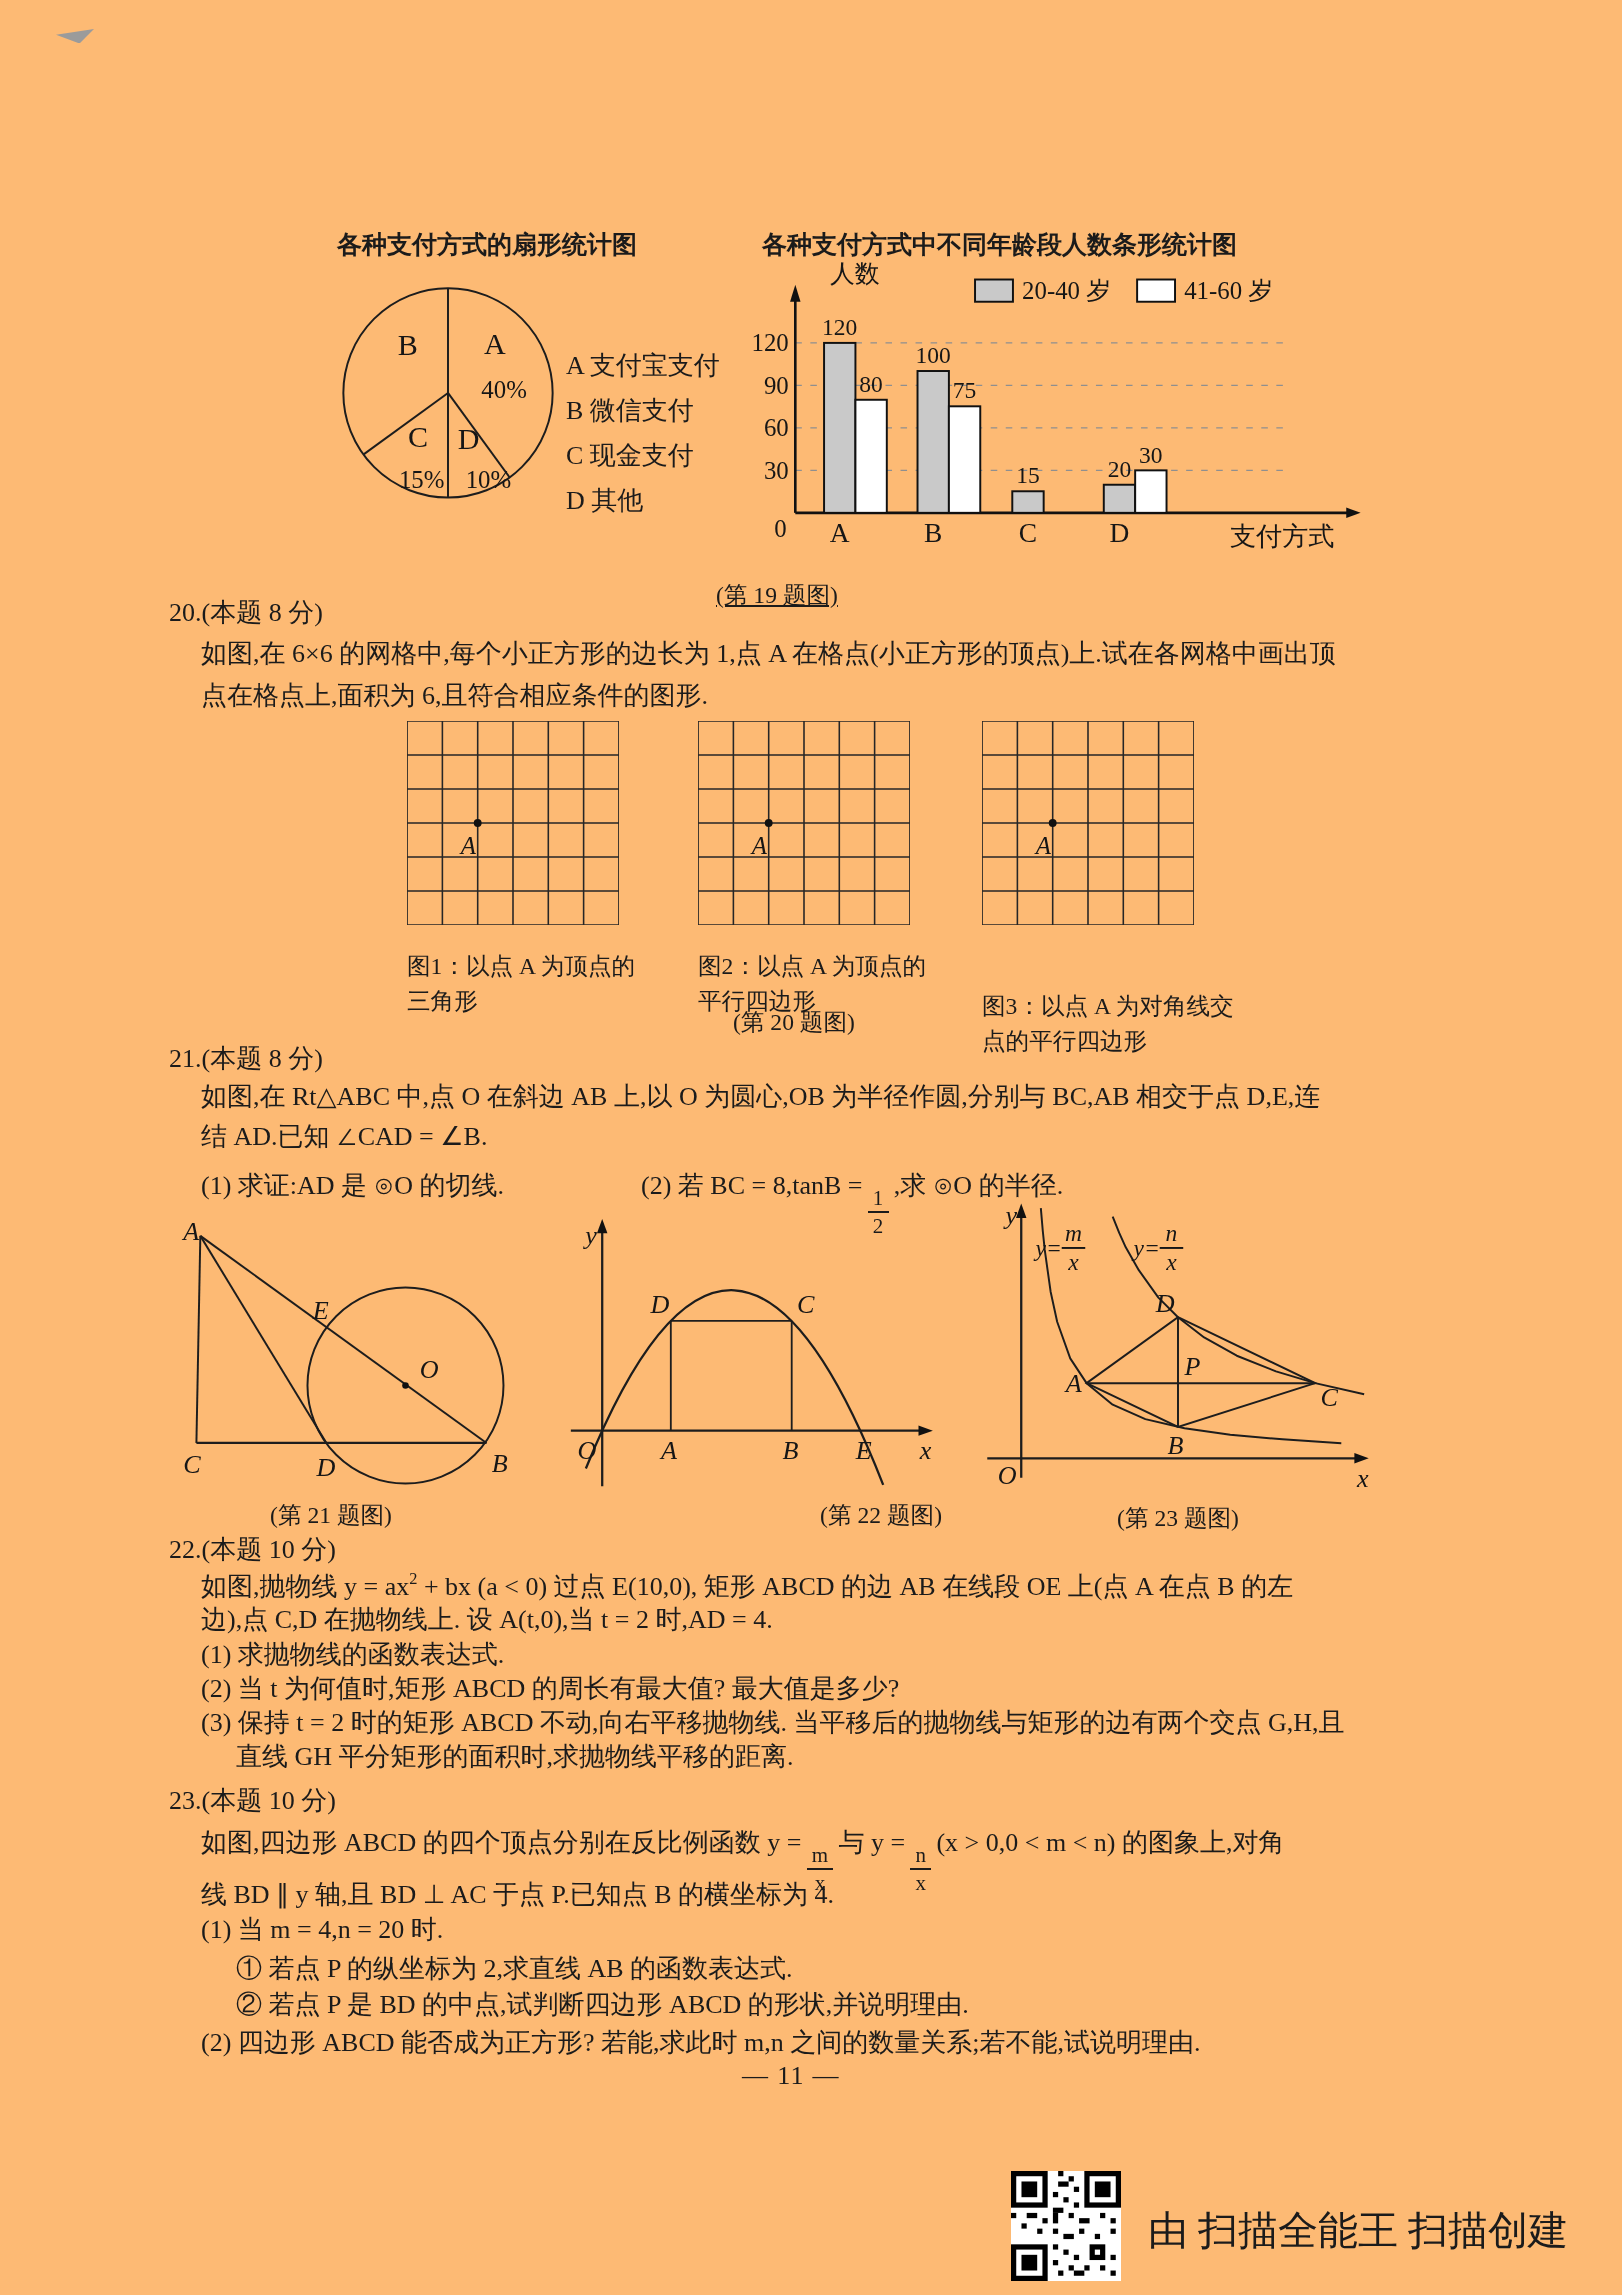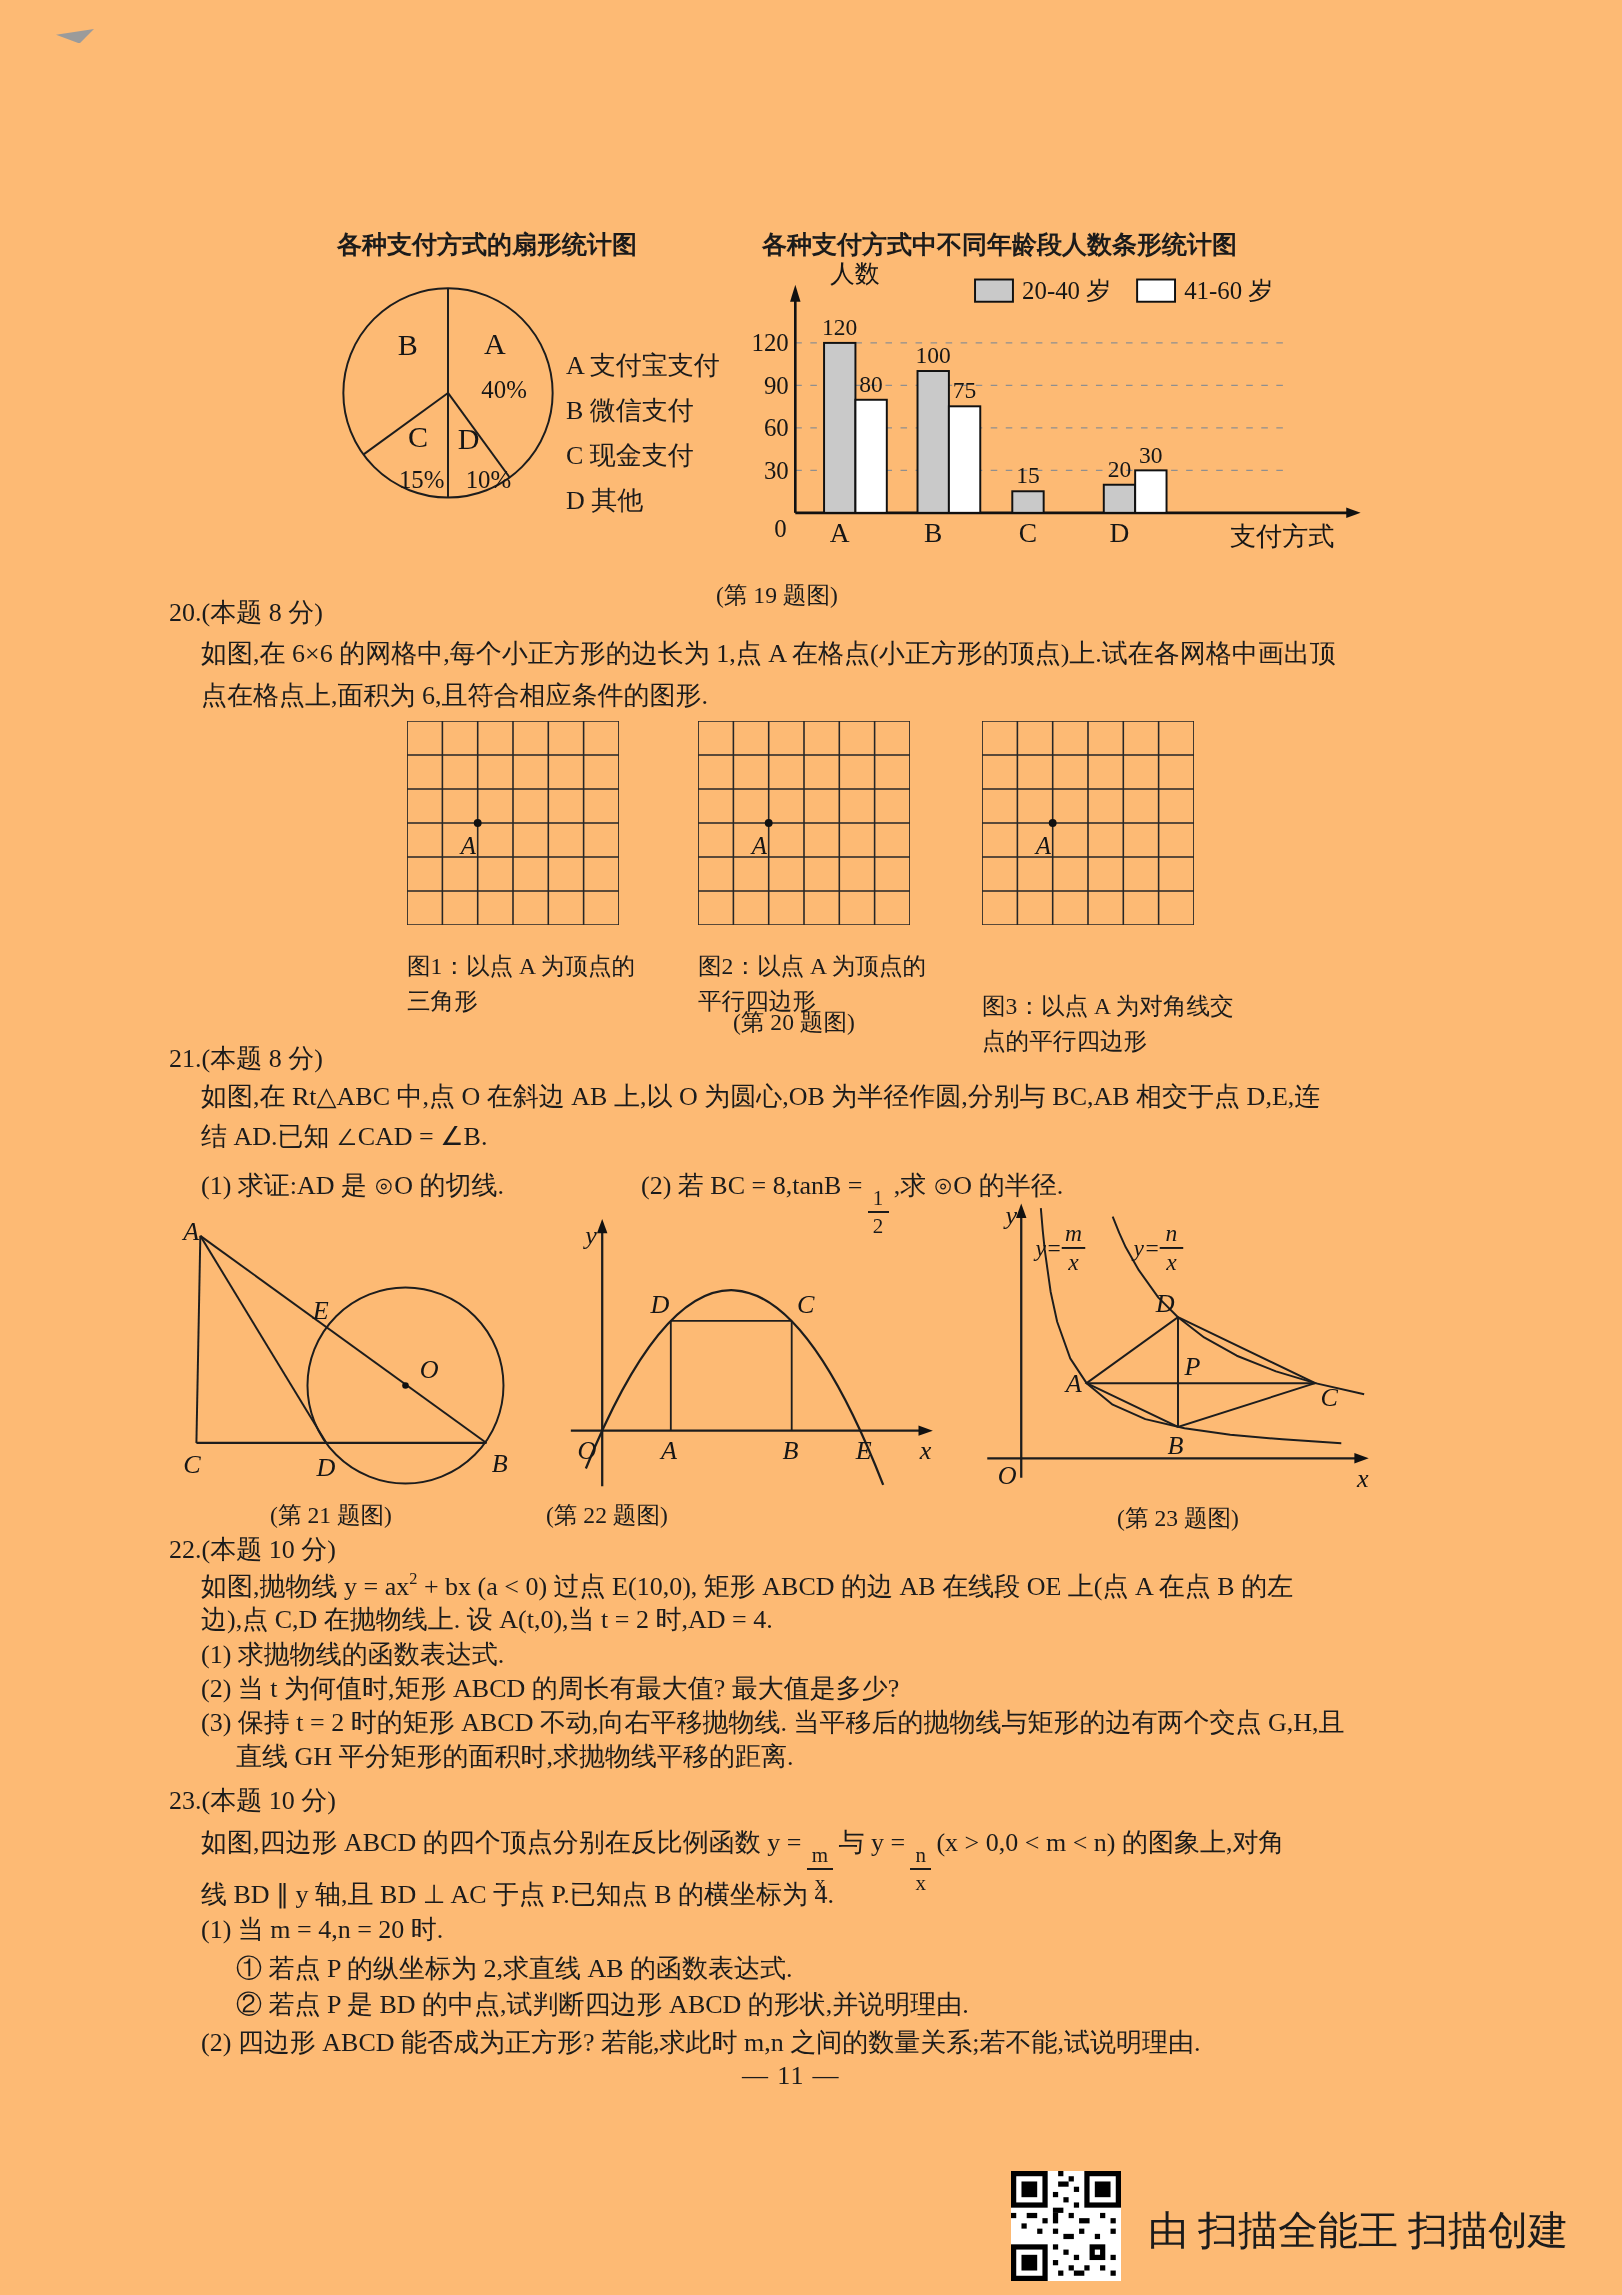--- a/index.html
+++ b/index.html
@@ -101,21 +101,21 @@
     <rect x="615" y="380" width="48" height="65" fill="#fff" stroke="#111" stroke-width="3"></rect>
     <text x="591" y="390" font-size="36" text-anchor="middle">20</text>
     <text x="639" y="368" font-size="36" text-anchor="middle">30</text>
 
     <text x="163" y="490" font-size="42" text-anchor="middle">A</text>
     <text x="306" y="490" font-size="42" text-anchor="middle">B</text>
     <text x="451" y="490" font-size="42" text-anchor="middle">C</text>
     <text x="591" y="490" font-size="42" text-anchor="middle">D</text>
   </svg>
 
-  <div class="abs cap" style="left:716px;top:579px;">(第 19 题图)</div>
+  <div class="abs cap" style="left:716px;top:579px;text-decoration:underline;">(第 19 题图)</div>
 
   <div class="abs t" style="left:169px;top:597px;">20.(本题 8 分)</div>
   <div class="abs t" style="left:201px;top:638px;">如图,在 6×6 的网格中,每个小正方形的边长为 1,点 A 在格点(小正方形的顶点)上.试在各网格中画出顶</div>
   <div class="abs t" style="left:201px;top:680px;">点在格点上,面积为 6,且符合相应条件的图形.</div>
 
   <svg class="abs" style="left:407px;top:721px;" width="212" height="204" viewBox="0 0 324 312">
     <path d="M0 0H324M0 52H324M0 104H324M0 156H324M0 208H324M0 260H324M0 312H324 M0 0V312M54 0V312M108 0V312M162 0V312M216 0V312M270 0V312M324 0V312" stroke="#262626" stroke-width="2.4" fill="none"></path>
     <circle cx="108" cy="156" r="6" fill="#111"></circle>
     <text x="82" y="204" font-size="38" class="it">A</text>
   </svg>
@@ -184,21 +184,21 @@
     <line x1="165" y1="162" x2="350" y2="162" stroke="#1d1d1d" stroke-width="2.8"></line>
     <text x="34" y="44" font-size="40" class="it">y</text>
     <text x="546" y="374" font-size="40" class="it">x</text>
     <text x="22" y="374" font-size="40" class="it">O</text>
     <text x="150" y="374" font-size="40" class="it">A</text>
     <text x="336" y="374" font-size="40" class="it">B</text>
     <text x="134" y="150" font-size="40" class="it">D</text>
     <text x="358" y="150" font-size="40" class="it">C</text>
     <text x="448" y="374" font-size="40" class="it">E</text>
   </svg>
-  <div class="abs cap" style="left:546px;top:1499px;width:379px;text-align:left;">(第 22 题图)</div>
+  <div class="abs cap" style="left:563px;top:1499px;width:379px;text-align:right;">(第 22 题图)</div>
 
   <svg class="abs" style="left:975px;top:1197px;" width="406" height="307" viewBox="0 0 620 470">
     <line x1="70" y1="430" x2="70" y2="22" stroke="#1d1d1d" stroke-width="3.5"></line>
     <polygon points="70,10 62,32 78,32" fill="#111"></polygon>
     <line x1="18" y1="400" x2="588" y2="400" stroke="#1d1d1d" stroke-width="3.5"></line>
     <polygon points="602,400 580,392 580,408" fill="#111"></polygon>
     <polyline points="100,17 103,52 106,81 115,145 125,191 145,247 170,285 210,318 260,340 320,354 390,364 470,371 560,377" fill="none" stroke="#1d1d1d" stroke-width="3" stroke-linejoin="round"></polyline>
     <polyline points="210,30 220,55 230,77 250,112 280,154 310,184 350,215 400,243 460,267 520,285 595,302" fill="none" stroke="#1d1d1d" stroke-width="3" stroke-linejoin="round"></polyline>
     <polygon points="170,285 310,352 520,285 310,184" fill="none" stroke="#1d1d1d" stroke-width="3"></polygon>
     <line x1="170" y1="285" x2="520" y2="285" stroke="#1d1d1d" stroke-width="3"></line>

